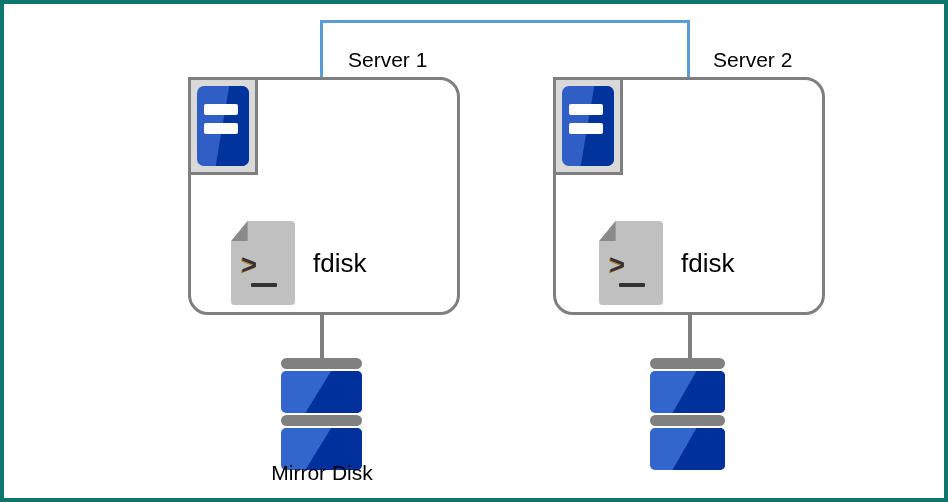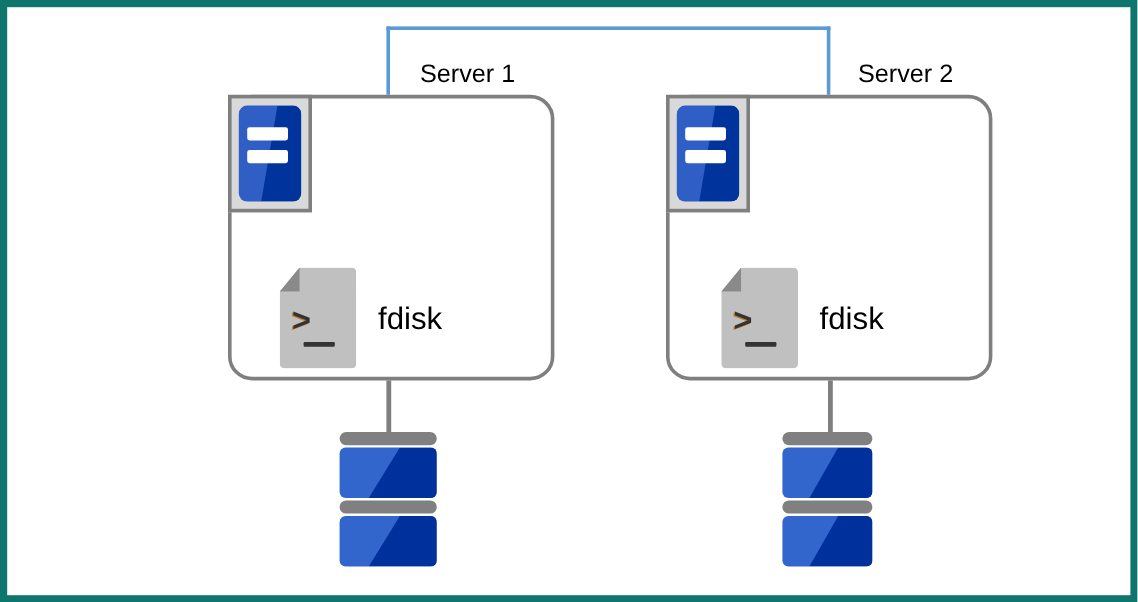--- a/index.html
+++ b/index.html
@@ -9,21 +9,21 @@
     background: #ffffff;
   }
   body {
     font-family: "Liberation Sans", sans-serif;
   }
   #canvas {
     position: relative;
     width: 948px;
     height: 502px;
     background: #ffffff;
-    border: 6px solid #0f766e;
+    border: 4px solid #0f766e;
     box-sizing: border-box;
     overflow: hidden;
   }
 
   
   .staple {
     position: absolute;
     box-sizing: border-box;
     border: 3px solid #5b9bd5;
     border-bottom: none;
@@ -216,20 +216,21 @@
     <div class="plate"></div>
     <div class="block">
       <div class="shade"></div>
     </div>
     <div class="plate"></div>
     <div class="block">
       <div class="shade"></div>
     </div>
   </div>
 
+  <div class="disk-label" style="left:258px; top:458px; width:120px;">Mirror Disk</div>
 
   <div class="server-label" style="left:709px; top:45px;">Server 2</div>
 
   <div class="server-box" style="left:549px; top:73px; width:272px; height:238px;"></div>
 
   <div class="server-badge" style="left:549px; top:73px; width:70px; height:98px;">
     <div class="server-badge-inner">
       <div class="shade"></div>
       <div class="bar b1"></div>
       <div class="bar b2"></div>

